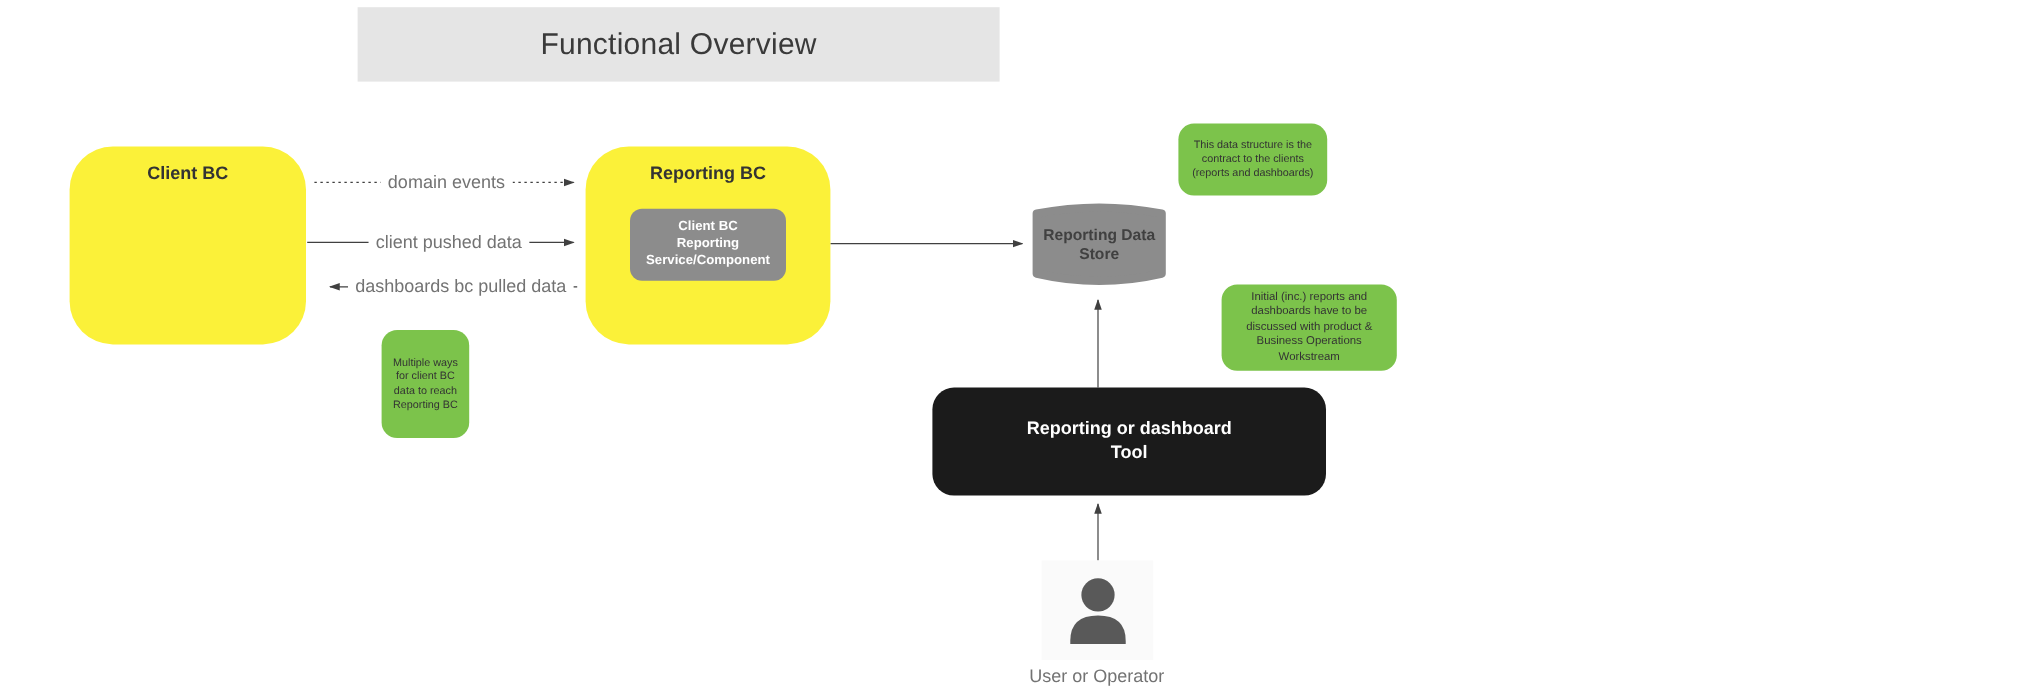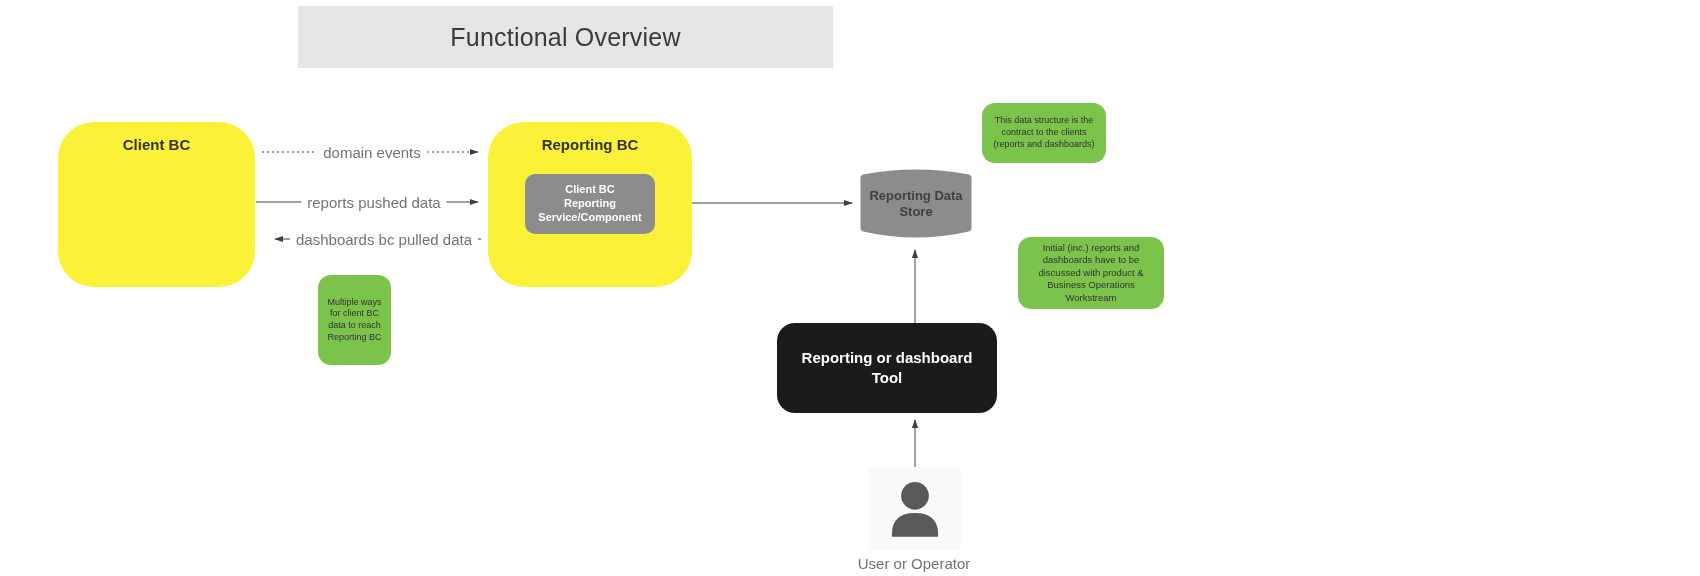--- a/index.html
+++ b/index.html
@@ -48,21 +48,21 @@
   
   .datastore{left:856px;top:162px;width:120px;height:84px;}
   .datastore svg{position:absolute;left:0;top:0;}
   .datastore .lbl{
     position:absolute;left:0;top:0;width:100%;height:100%;
     display:flex;align-items:center;justify-content:center;text-align:center;
     color:#404040;font-weight:bold;font-size:13px;line-height:1.25;white-space:pre-line;
   }
   
   .tool-box{
-    left:777px;top:323px;width:220px;height:90px;background:#1B1B1B;border-radius:18px;
+    left:777px;top:323px;width:328px;height:90px;background:#1B1B1B;border-radius:18px;
     color:#fff;font-weight:bold;font-size:15px;line-height:1.35;
     display:flex;align-items:center;justify-content:center;text-align:center;white-space:pre-line;
   }
   
   .user-card{
     left:868px;top:467px;width:93px;height:83px;background:#FAFAFA;
     display:flex;align-items:center;justify-content:center;
   }
   .user-label{
     left:819px;top:555px;width:190px;text-align:center;font-size:15px;color:#737373;
@@ -85,21 +85,21 @@
     </defs>
     <path class="edge dotted" d="M262,152 H478" marker-end="url(#arrow)"></path>
     <path class="edge" d="M256,202 H478" marker-end="url(#arrow)"></path>
     <path class="edge" d="M481,239 H275" marker-end="url(#arrow)"></path>
     <path class="edge" d="M692,203 H852" marker-end="url(#arrow)"></path>
     <path class="edge" d="M915,323 V250" marker-end="url(#arrow)"></path>
     <path class="edge" d="M915,467 V420" marker-end="url(#arrow)"></path>
   </svg>
 
   <span class="abs edge-label" style="left:372px;top:152px;">domain events</span>
-  <span class="abs edge-label" style="left:374px;top:202px;">reports pushed data</span>
+  <span class="abs edge-label" style="left:374px;top:202px;">client pushed data</span>
   <span class="abs edge-label" style="left:384px;top:239px;">dashboards bc pulled data</span>
 
   <div class="abs bc client-bc">
     <span>Client BC</span>
   </div>
 
   <div class="abs bc reporting-bc">
     <span>Reporting BC</span>
   </div>
 

